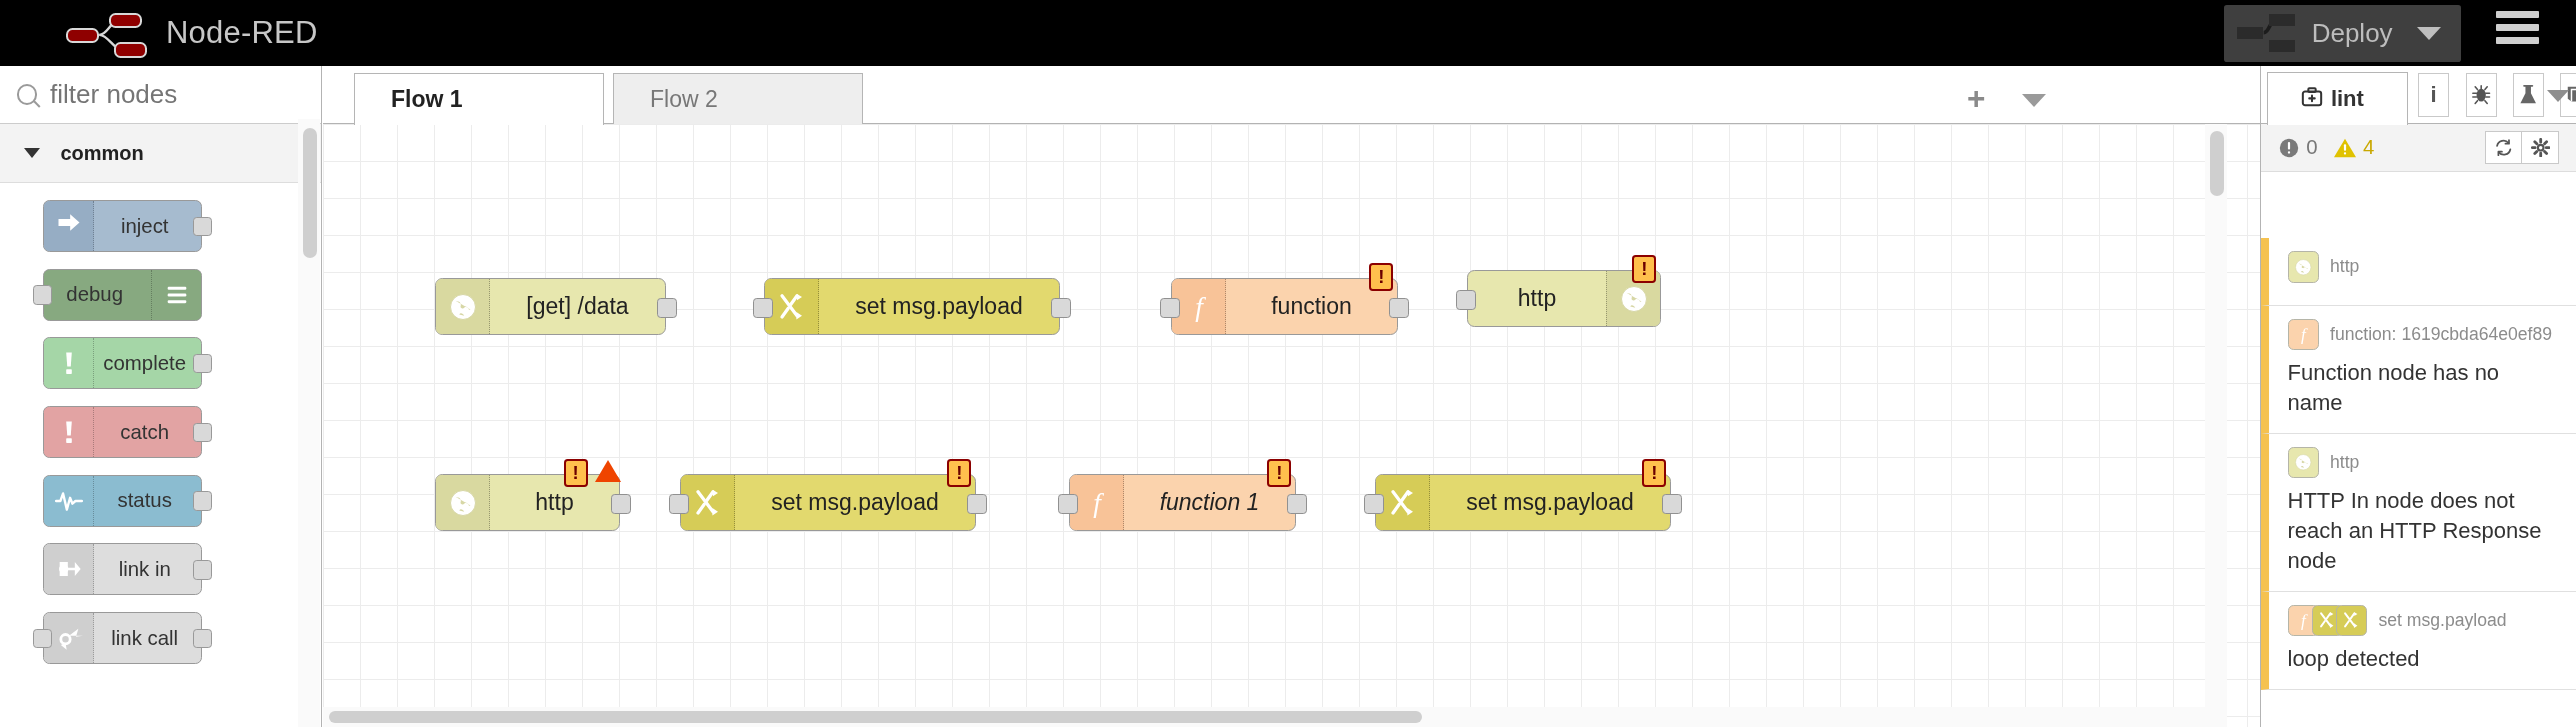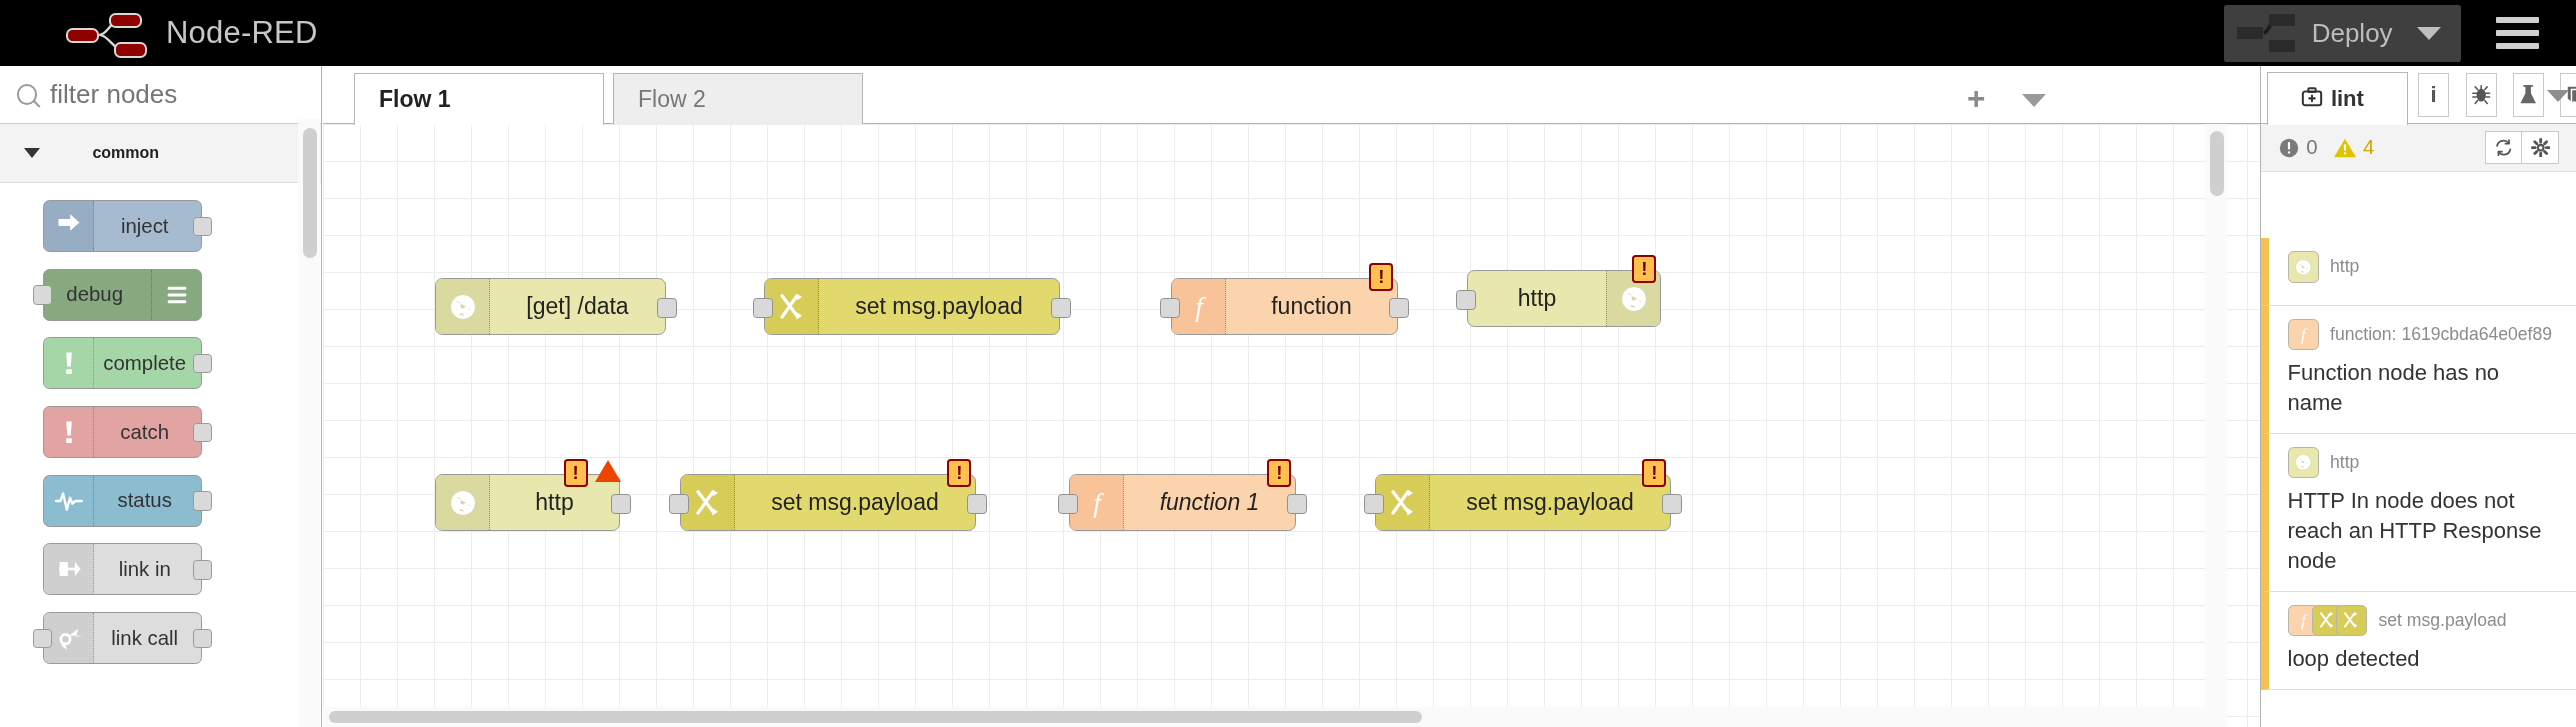--- a/index.html
+++ b/index.html
@@ -12,21 +12,21 @@
   #brand { display:flex; align-items:center; margin-left:54px; }
   .nr-logo { width:85px; height:46px; position:relative; }
   .nr-logo .blk { position:absolute; background:#8f0000; border:2.3px solid #d8d8d8;
     border-radius:6.5px; }
   .nr-logo .b1 { left:0px;  top:17.6px; width:33px; height:15.7px; }
   .nr-logo .b2 { left:43px; top:2.8px;  width:33px; height:15.7px; }
   .nr-logo .b3 { left:48px; top:32px; width:33px; height:15.7px; }
   .nr-logo svg { position:absolute; left:0; top:0; }
   #brand-title { color:#c7c7c7; font-size:31px; margin-left:15px; letter-spacing:0.2px;}
 
-  #header-right { margin-left:auto; display:flex; align-items:center; }
+  #header-right { margin-left:auto; display:flex; align-items:flex-start; }
   #deploy-btn { display:flex; align-items:center; height:57px; background:#3f3f3f;
     border-radius:2.8px; padding:0 0 0 9.3px; }
   #deploy-icon { width:65px; height:41px; position:relative; }
   #deploy-icon .dblk { position:absolute; background:#2b2b2b;
     background-image:radial-gradient(#555 18%, transparent 19%);
     background-size:3.7px 3.7px; }
   #deploy-icon .d1 { left:3.7px;  top:14px; width:26px; height:12px; }
   #deploy-icon .d2 { left:35px; top:1.9px;  width:26px; height:12px; }
   #deploy-icon .d3 { left:35px; top:27px; width:26px; height:12px; }
   #deploy-icon svg { position:absolute; left:0; top:0; }
@@ -47,40 +47,40 @@
     border-radius:50%; position:relative; flex:none;}
   #palette-search .mag:after{content:"";position:absolute;width:2.3px;height:8.3px;
     background:#9a9a9a;right:-2.8px;bottom:-5.6px;transform:rotate(-45deg);}
   #palette-search input { border:0; outline:0; font-size:26px; color:#aaa;
     margin-left:13px; width:222px; font-family:inherit; background:transparent;}
   .cat-header { height:59px; background:#f3f3f3; display:flex; align-items:center;
     border-bottom:0.9px solid #ddd; }
   .cat-chev { margin:0 20.4px 0 24px; width:0;height:0;
     border-left:8.3px solid transparent;border-right:8.3px solid transparent;
     border-top:10.2px solid #333;}
-  .cat-name { font-size:16px; font-weight:bold; color:#222;margin-left:32px; }
+  .cat-name { font-size:20px; font-weight:bold; color:#222; }
   #palette-list { position:absolute; top:119px; left:0; right:0; bottom:0;
     overflow:hidden; padding-top:15px; }
   .pnode { position:relative; margin:0 0 16.7px 43px; width:159px; height:52px;
     border-radius:6.5px; border:1.4px solid #999; display:flex; align-items:center;}
   .pnode .picon { width:50px; height:100%; display:flex; align-items:center;
     justify-content:center; border-right:0.9px dotted rgba(0,0,0,.25);
     border-radius:5.6px 0 0 5.6px; }
   .pnode .plabel { flex:1; text-align:center; font-size:20.4px; color:#333;
     padding-right:5.6px;}
   .port { position:absolute; width:19.4px; height:19.4px; background:#d9d9d9;
     border:1.4px solid #999; border-radius:3.7px; top:15.7px; }
   .port.in { left:-11px; }
   .port.out { right:-11px; }
 
   
   #tabbar { position:absolute; left:323px; top:66px; right:316px; height:58px;
     background:#fff; border-bottom:0.9px solid #b3b3b3; }
   .ftab { position:absolute; top:6.5px; height:52px; border:0.9px solid #b5b5b5;
-    border-bottom:none; display:flex; align-items:center; padding-left:24px;
+    border-bottom:none; display:flex; align-items:center; padding-left:36px;
     font-size:23px; }
   #ftab0 { left:31px; width:250px; background:#fff; color:#222; font-weight:bold;
     z-index:2; }
   #ftab1 { left:290px; width:250px; background:#eee; color:#777; }
   #tab-add { position:absolute; left:1644px; top:20.4px; font-size:31.5px;
     color:#8a8a8a; font-weight:bold; line-height:24px;}
   #tab-menu { position:absolute; left:1699px; top:28px; width:0;height:0;
     border-left:12px solid transparent;border-right:12px solid transparent;
     border-top:13px solid #9a9a9a;}
 

